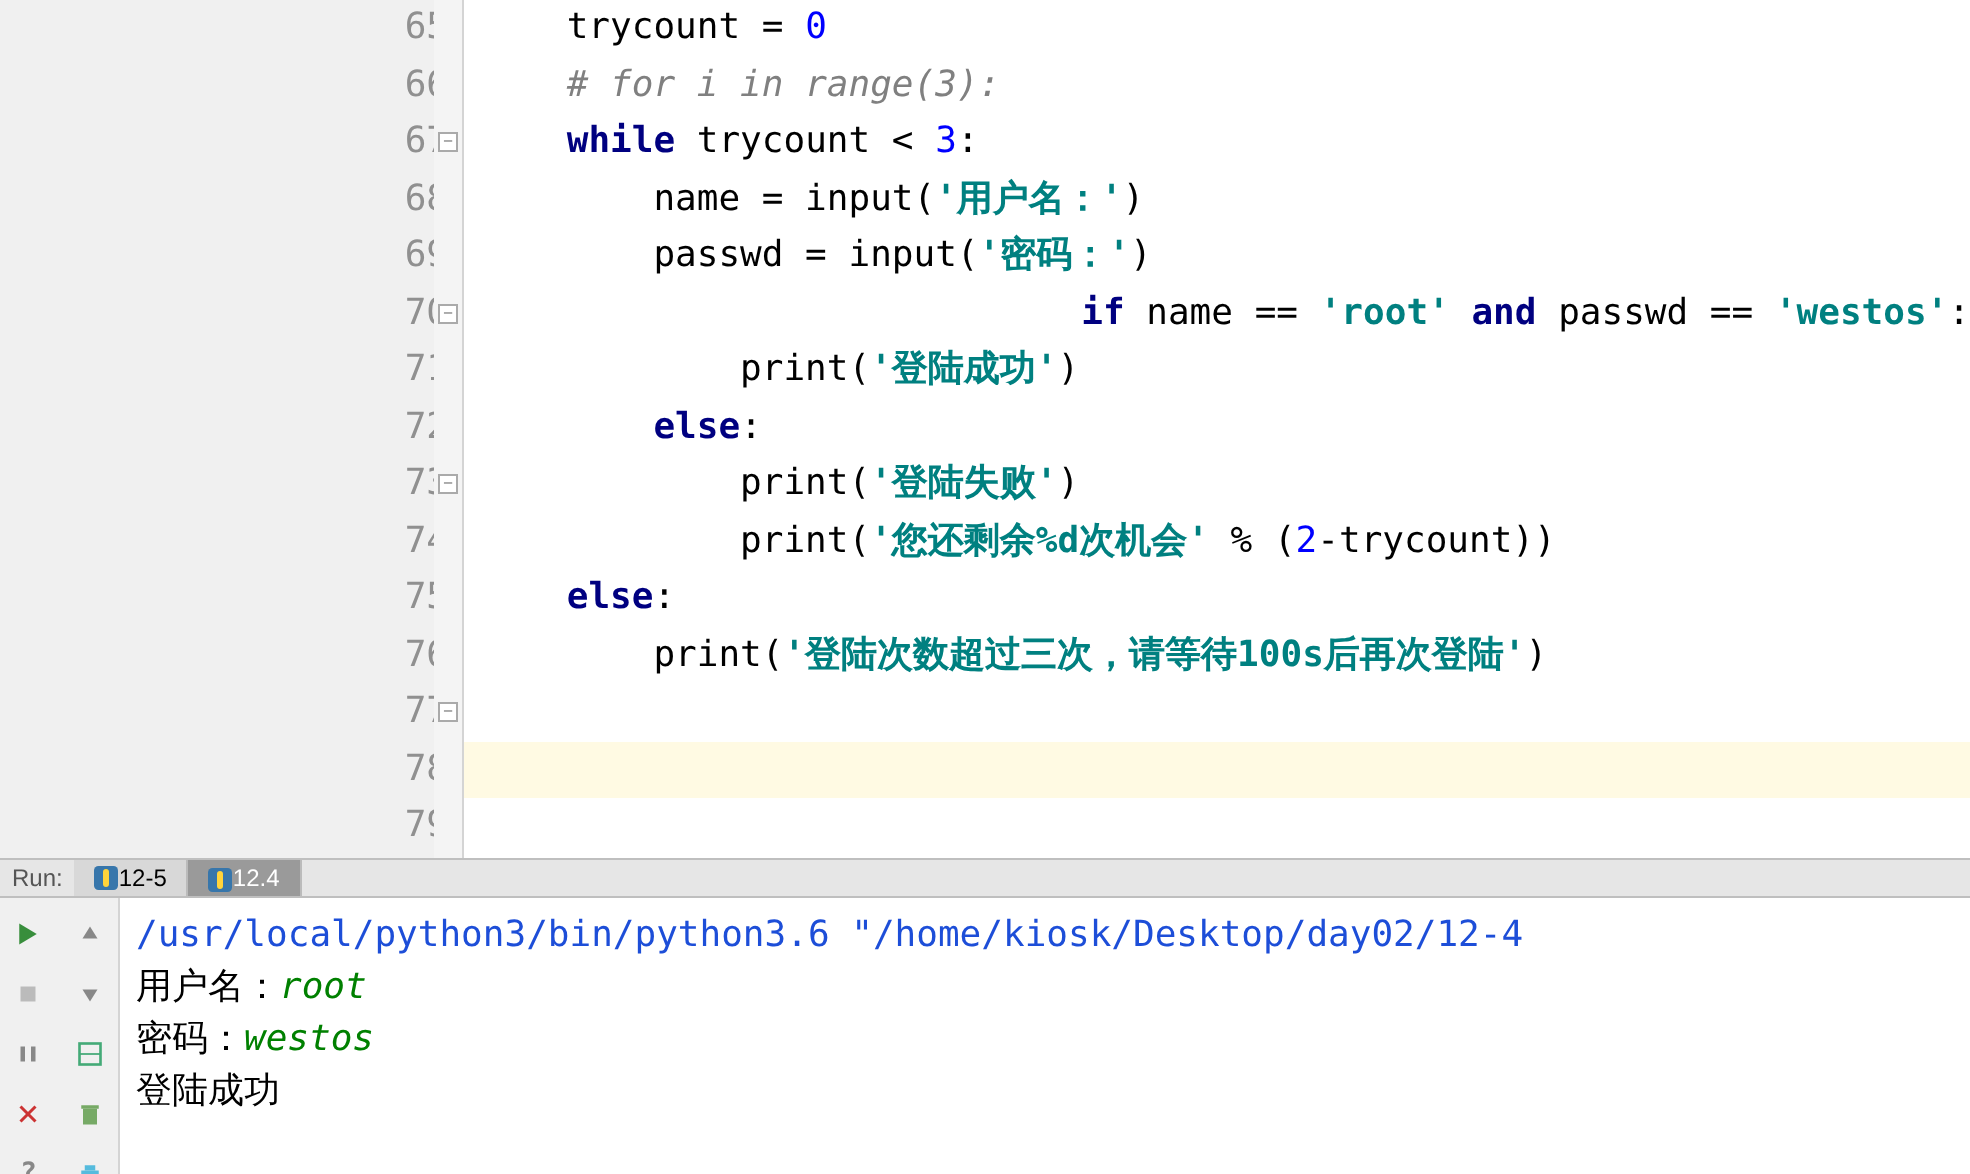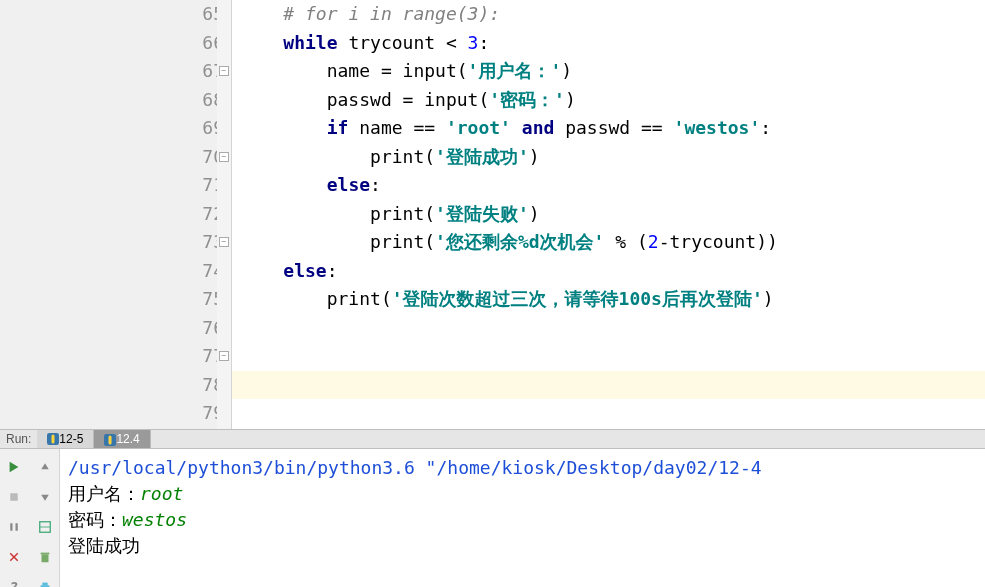--- a/index.html
+++ b/index.html
@@ -54,25 +54,26 @@
       </div>
     <div class="fold-col" id="fold-col">
         <div class="fold" style="top: 66px;">−</div>
         <div class="fold" style="top: 151.5px;">−</div>
         <div class="fold" style="top: 237px;">−</div>
         <div class="fold" style="top: 351px;">−</div>
       </div>
   </div>
   <div class="code" id="code-area">
       <div class="hl" style="top: 370.5px;"></div>
+      <div class="line" style="position: relative;"><span>    trycount = </span><span class="num">0</span></div>
       <div class="line" style="position: relative;"><span>    </span><span class="cm"># for i in range(3):</span></div>
       <div class="line" style="position: relative;"><span>    </span><span class="kw">while</span><span> trycount &lt; </span><span class="num">3</span><span>:</span></div>
       <div class="line" style="position: relative;"><span>        name = input(</span><span class="str">'用户名：'</span><span>)</span></div>
       <div class="line" style="position: relative;"><span>        passwd = input(</span><span class="str">'密码：'</span><span>)</span></div>
-      <div class="line" style="position: relative;"><span>        </span><span class="kw">if</span><span> name == </span><span class="str">'root'</span><span> </span><span class="kw">and</span><span> passwd == </span><span class="str">'westos'</span><span>:</span></div>
+      <div class="line" style="position: relative; text-align: right;"><span>        </span><span class="kw">if</span><span> name == </span><span class="str">'root'</span><span> </span><span class="kw">and</span><span> passwd == </span><span class="str">'westos'</span><span>:</span></div>
       <div class="line" style="position: relative;"><span>            print(</span><span class="str">'登陆成功'</span><span>)</span></div>
       <div class="line" style="position: relative;"><span>        </span><span class="kw">else</span><span>:</span></div>
       <div class="line" style="position: relative;"><span>            print(</span><span class="str">'登陆失败'</span><span>)</span></div>
       <div class="line" style="position: relative;"><span>            print(</span><span class="str">'您还剩余%d次机会'</span><span> % (</span><span class="num">2</span><span>-trycount))</span></div>
       <div class="line" style="position: relative;"><span>    </span><span class="kw">else</span><span>:</span></div>
       <div class="line" style="position: relative;"><span>        print(</span><span class="str">'登陆次数超过三次，请等待100s后再次登陆'</span><span>)</span></div>
       <div class="line" style="position: relative;"><span></span></div>
     </div>
 </div>
 

